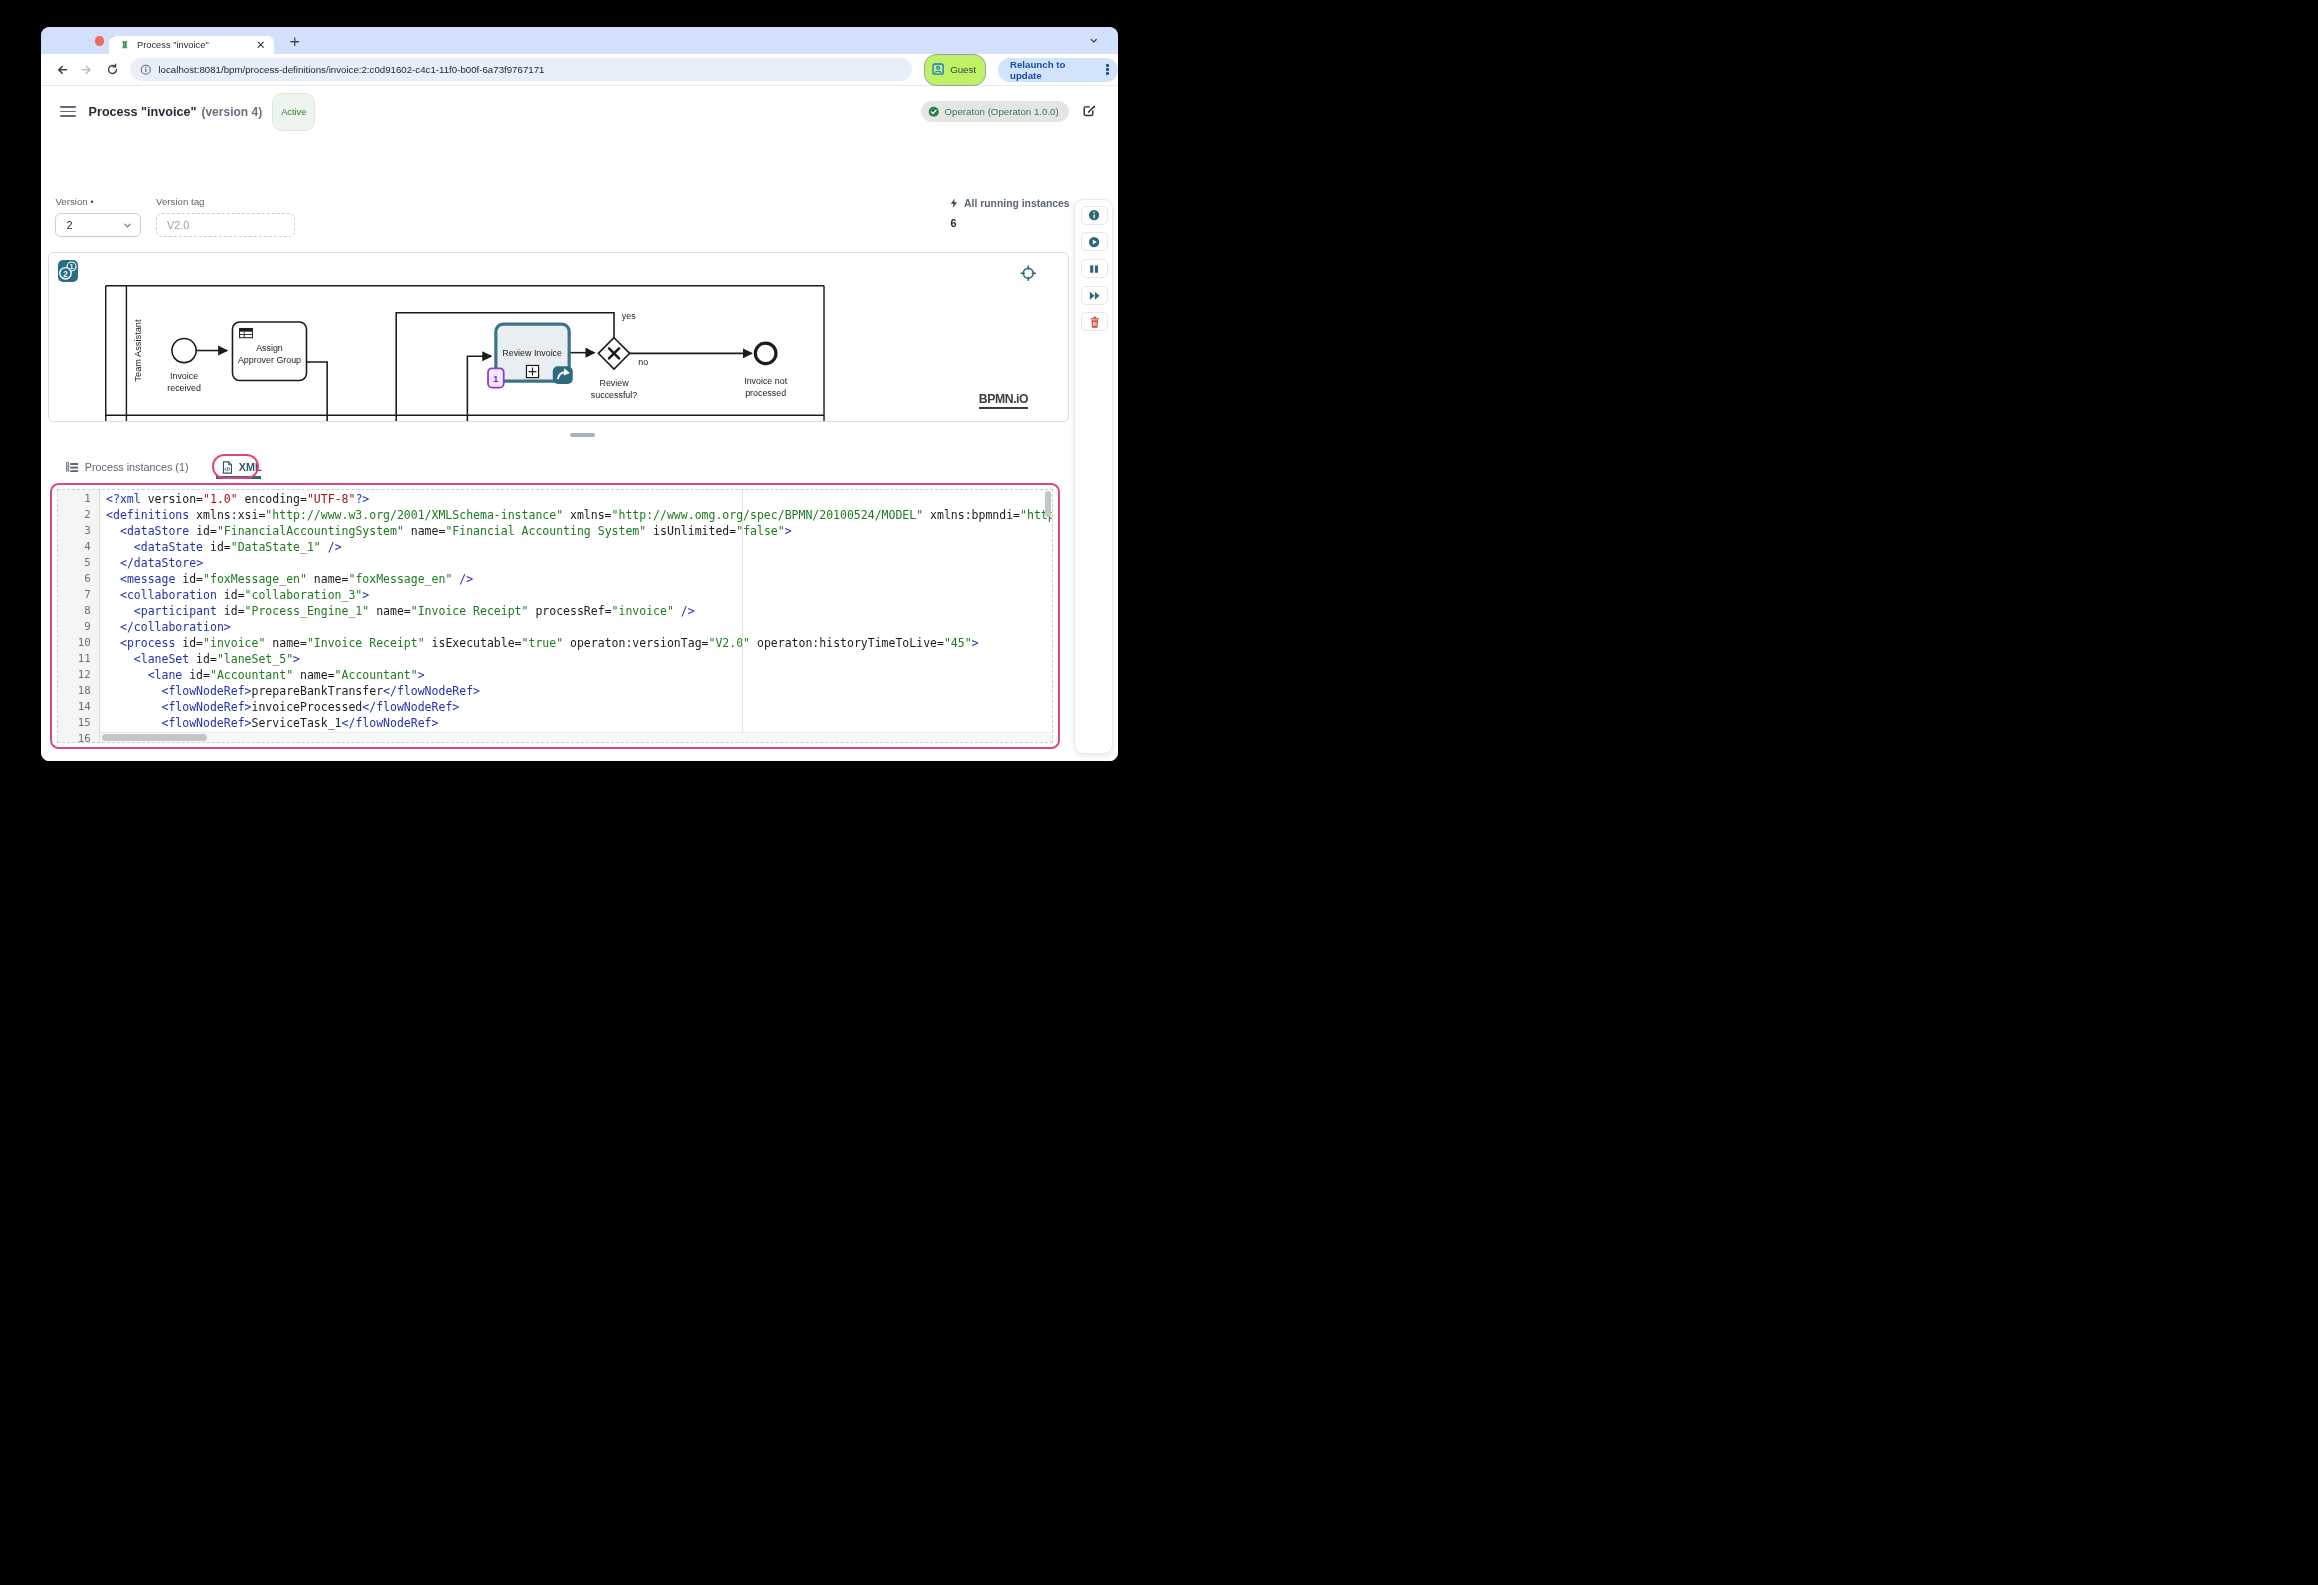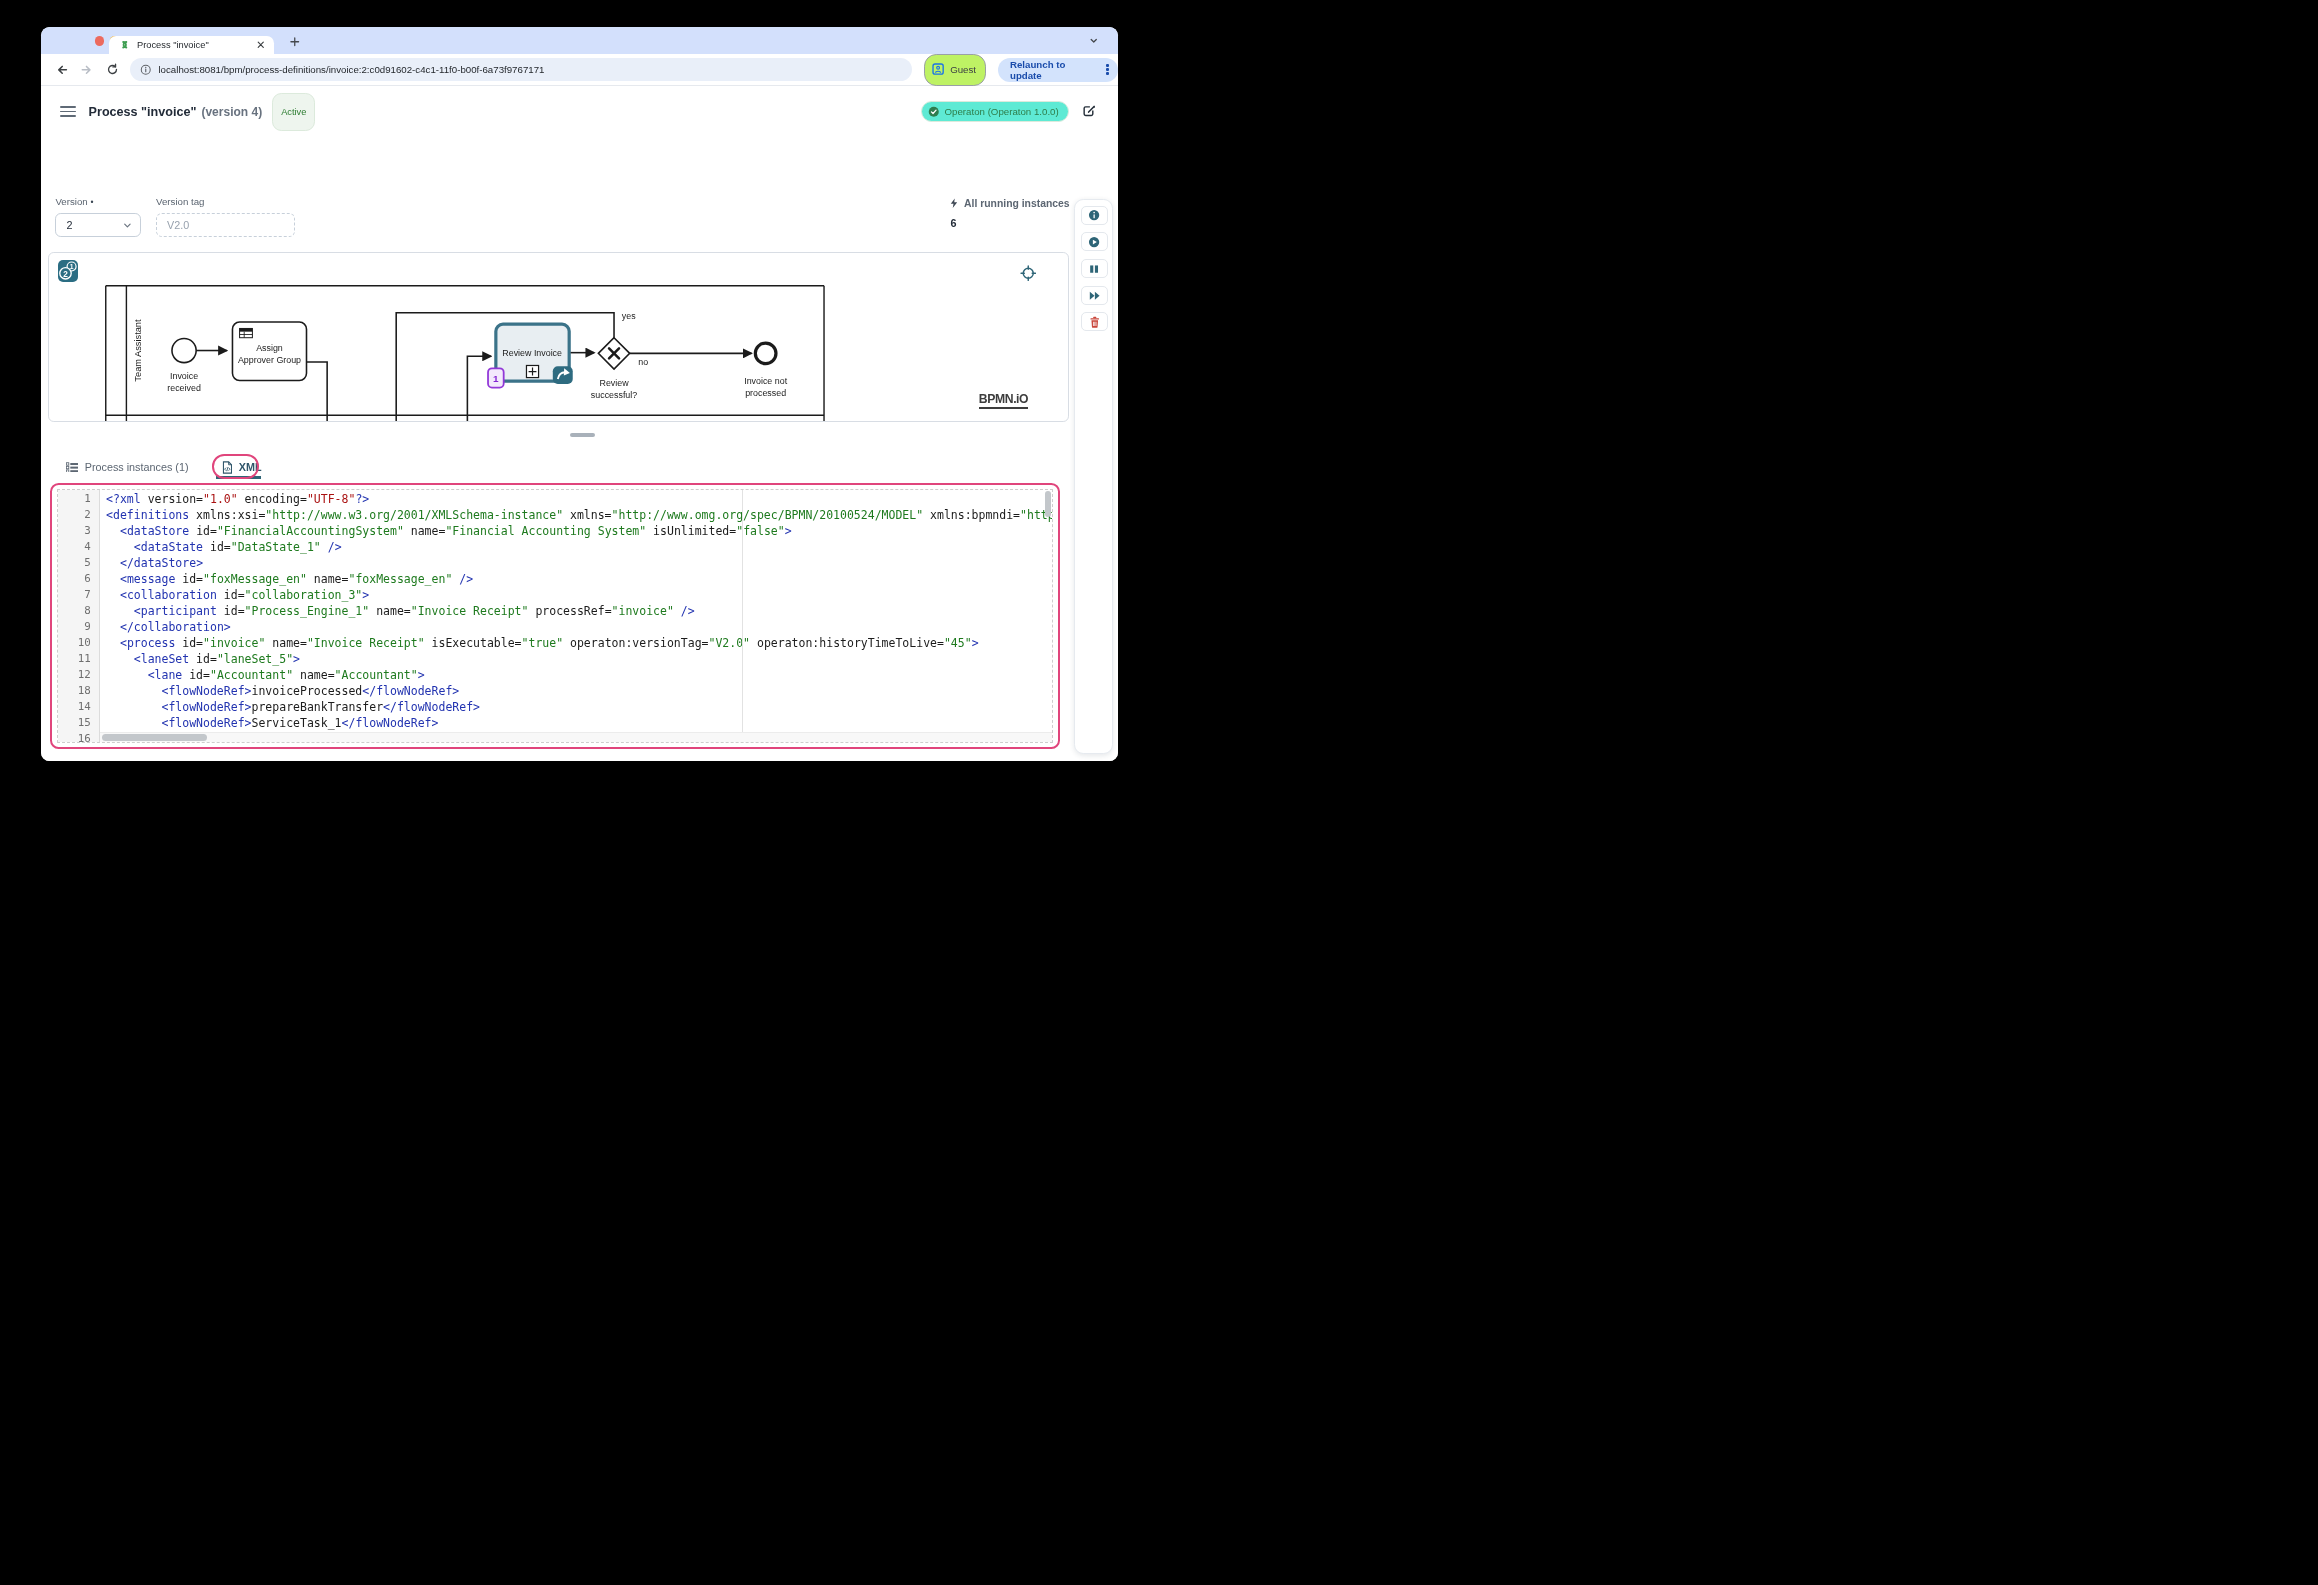--- a/index.html
+++ b/index.html
@@ -36,21 +36,21 @@
   
   .app{position:absolute;left:0;top:60px;width:100%;bottom:0;background:#fff;}
   .hdr{position:absolute;left:19.4px;top:13px;right:21.6px;height:23px;display:flex;align-items:center;}
   .burger{width:16px;display:flex;flex-direction:column;gap:2.9px;margin-right:12.2px;}
   .burger i{height:1.9px;background:#5f6a76;border-radius:1.4px;}
   .pg-title{font-size:12.6px;font-weight:700;color:#222b38;}
   .pg-sub{font-size:12px;font-weight:600;color:#68727f;margin-left:5px;}
   .badge-green{margin-left:10px;font-size:9.3px;color:#2e7d32;background:#eef5ee;border:0.7px solid #dcead c;
                border:0.7px solid #dceadc;border-radius:9.3px;padding:13px 8px;}
   .hdr-right{margin-left:auto;display:flex;align-items:center;gap:13px;}
-  .engine{display:flex;align-items:center;gap:5px;font-size:9.7px;color:#2f7d4a;background:#5eead4;
+  .engine{display:flex;align-items:center;gap:5px;font-size:9.7px;color:#2f7d4a;background:#e5e5e5;
           border:0.7px solid #dcead
           c;border:0.7px solid #dceadc;border-radius:10.8px;padding:3.6px 9.3px 3.6px 6.5px;}
 
   
   .lbl{position:absolute;font-size:9.7px;color:#5a6470;}
   .req-dot{color:#3b4754;font-size:8.6px;margin-left:2.9px;}
   .select{position:absolute;left:14.4px;top:126px;width:86px;height:24px;border:0.7px solid #c7d0da;
           border-radius:5.8px;display:flex;align-items:center;padding:0 7.2px 0 10px;font-size:10.8px;color:#222b38;background:#fff;}
   .select svg{margin-left:auto;}
   .taginput{position:absolute;left:115px;top:126px;width:139px;height:24px;border:1.1px dashed #c7d0da;
@@ -383,22 +383,22 @@
                   <div class="code-line">  <span class="s-tag">&lt;dataStore</span> id=<span class="s-str">"FinancialAccountingSystem"</span> name=<span class="s-str">"Financial Accounting System"</span> isUnlimited=<span class="s-str">"false"</span><span class="s-tag">&gt;</span></div>
                   <div class="code-line">    <span class="s-tag">&lt;dataState</span> id=<span class="s-str">"DataState_1"</span> <span class="s-tag">/&gt;</span></div>
                   <div class="code-line">  <span class="s-tag">&lt;/dataStore</span><span class="s-tag">&gt;</span></div>
                   <div class="code-line">  <span class="s-tag">&lt;message</span> id=<span class="s-str">"foxMessage_en"</span> name=<span class="s-str">"foxMessage_en"</span> <span class="s-tag">/&gt;</span></div>
                   <div class="code-line">  <span class="s-tag">&lt;collaboration</span> id=<span class="s-str">"collaboration_3"</span><span class="s-tag">&gt;</span></div>
                   <div class="code-line">    <span class="s-tag">&lt;participant</span> id=<span class="s-str">"Process_Engine_1"</span> name=<span class="s-str">"Invoice Receipt"</span> processRef=<span class="s-str">"invoice"</span> <span class="s-tag">/&gt;</span></div>
                   <div class="code-line">  <span class="s-tag">&lt;/collaboration</span><span class="s-tag">&gt;</span></div>
                   <div class="code-line">  <span class="s-tag">&lt;process</span> id=<span class="s-str">"invoice"</span> name=<span class="s-str">"Invoice Receipt"</span> isExecutable=<span class="s-str">"true"</span> operaton:versionTag=<span class="s-str">"V2.0"</span> operaton:historyTimeToLive=<span class="s-str">"45"</span><span class="s-tag">&gt;</span></div>
                   <div class="code-line">    <span class="s-tag">&lt;laneSet</span> id=<span class="s-str">"laneSet_5"</span><span class="s-tag">&gt;</span></div>
                   <div class="code-line">      <span class="s-tag">&lt;lane</span> id=<span class="s-str">"Accountant"</span> name=<span class="s-str">"Accountant"</span><span class="s-tag">&gt;</span></div>
+                  <div class="code-line">        <span class="s-tag">&lt;flowNodeRef</span><span class="s-tag">&gt;</span>prepareBankTransfer<span class="s-tag">&lt;/flowNodeRef</span><span class="s-tag">&gt;</span></div>
                   <div class="code-line">        <span class="s-tag">&lt;flowNodeRef</span><span class="s-tag">&gt;</span>invoiceProcessed<span class="s-tag">&lt;/flowNodeRef</span><span class="s-tag">&gt;</span></div>
-                  <div class="code-line">        <span class="s-tag">&lt;flowNodeRef</span><span class="s-tag">&gt;</span>prepareBankTransfer<span class="s-tag">&lt;/flowNodeRef</span><span class="s-tag">&gt;</span></div>
                   <div class="code-line">        <span class="s-tag">&lt;flowNodeRef</span><span class="s-tag">&gt;</span>ServiceTask_1<span class="s-tag">&lt;/flowNodeRef</span><span class="s-tag">&gt;</span></div>
                   <div class="code-line">      <span class="s-tag">&lt;/lane</span><span class="s-tag">&gt;</span></div>
                 </div>
               <div class="ruler"></div>
               <div class="hscroll-track">
                 <div class="hscroll-thumb"></div>
               </div>
               <div class="vscroll-thumb"></div>
             </div>
           </div>

